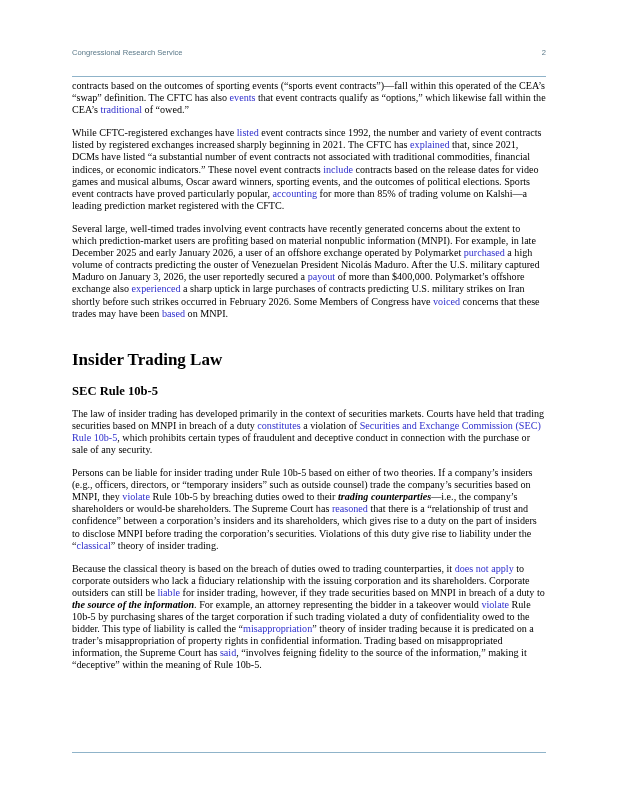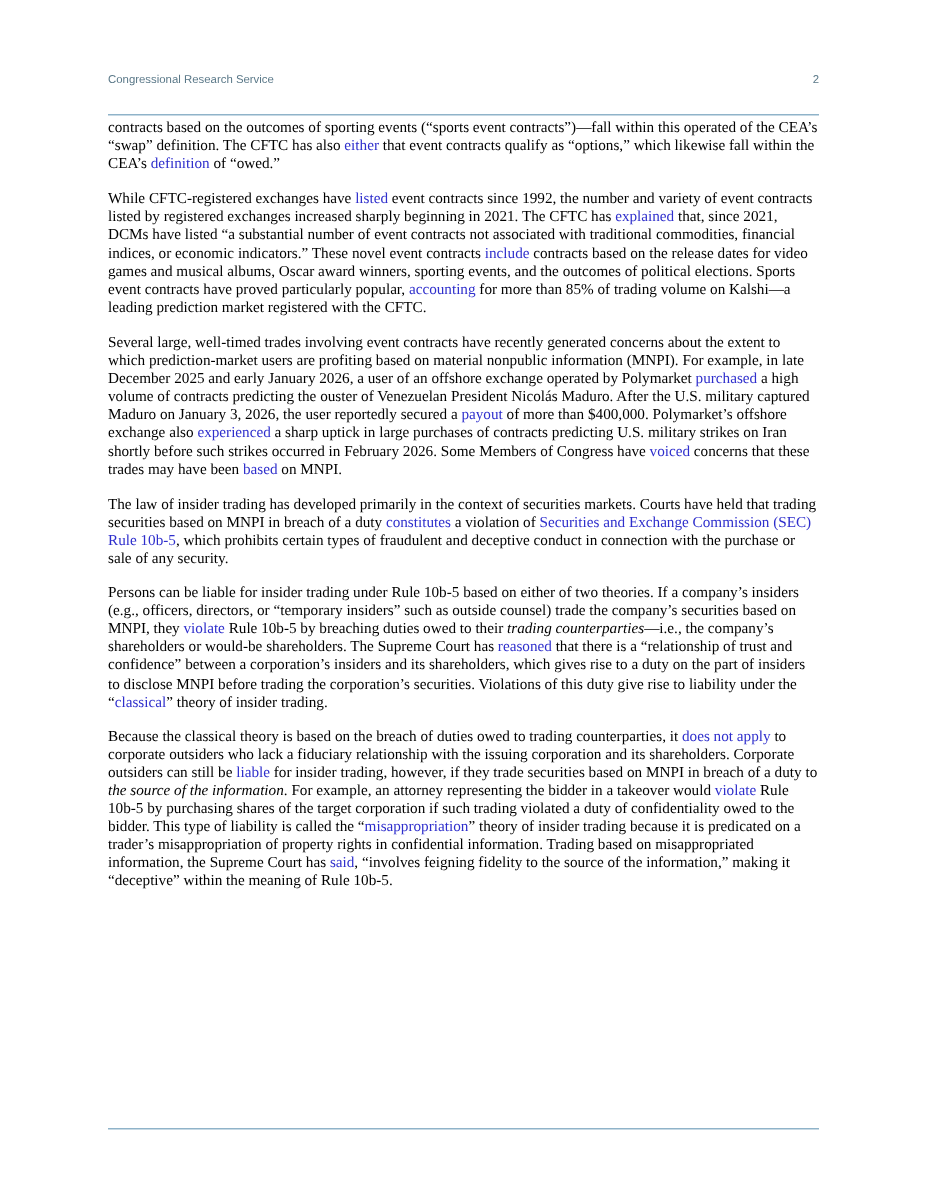--- a/index.html
+++ b/index.html
@@ -48,39 +48,41 @@
     font-weight: bold;
     margin: 30px 0 14px 0;
   }
   .page-body h2 {
     font-size: 12.6px;
     line-height: 15px;
     font-weight: bold;
     margin: 0 0 9px 0;
   }
   .link { color: var(--link-color); cursor: pointer; }
-  .italic { font-style: italic; }
+  .italic { font-style: italic; font-weight: bold; }
   .page-footer-rule {
     position: absolute;
     left: 72px;
     right: 72px;
     top: 752px;
     border-top: 1.5px solid var(--rule-color);
   }
 </style>
 </head>
 <body>
 
 <header class="page-header">
   <span>Congressional Research Service</span>
   <span>2</span>
 </header>
 
 <main class="page-body" id="content">
-    <p><span>contracts based on the outcomes of sporting events (“sports event contracts”)—fall within this operated of the CEA’s “swap” definition. The CFTC has also </span><span class="link">either</span><span> that event contracts qualify as “options,” which likewise fall within the CEA’s </span><span class="link">definition</span><span> of “owed.”</span></p>
+    <p><span>contracts based on the outcomes of sporting events (“sports event contracts”)—fall within this operated of the CEA’s “swap” definition. The CFTC has also </span><span class="link">events</span><span> that event contracts qualify as “options,” which likewise fall within the CEA’s </span><span class="link">traditional</span><span> of “owed.”</span></p>
     <p><span>While CFTC-registered exchanges have </span><span class="link">listed</span><span> event contracts since 1992, the number and variety of event contracts listed by registered exchanges increased sharply beginning in 2021. The CFTC has </span><span class="link">explained</span><span> that, since 2021, DCMs have listed “a substantial number of event contracts not associated with traditional commodities, financial indices, or economic indicators.” These novel event contracts </span><span class="link">include</span><span> contracts based on the release dates for video games and musical albums, Oscar award winners, sporting events, and the outcomes of political elections. Sports event contracts have proved particularly popular, </span><span class="link">accounting</span><span> for more than 85% of trading volume on Kalshi—a leading prediction market registered with the CFTC.</span></p>
     <p><span>Several large, well-timed trades involving event contracts have recently generated concerns about the extent to which prediction-market users are profiting based on material nonpublic information (MNPI). For example, in late December 2025 and early January 2026, a user of an offshore exchange operated by Polymarket </span><span class="link">purchased</span><span> a high volume of contracts predicting the ouster of Venezuelan President Nicolás Maduro. After the U.S. military captured Maduro on January 3, 2026, the user reportedly secured a </span><span class="link">payout</span><span> of more than $400,000. Polymarket’s offshore exchange also </span><span class="link">experienced</span><span> a sharp uptick in large purchases of contracts predicting U.S. military strikes on Iran shortly before such strikes occurred in February 2026. Some Members of Congress have </span><span class="link">voiced</span><span> concerns that these trades may have been </span><span class="link">based</span><span> on MNPI.</span></p>
+    <h1>Insider Trading Law</h1>
+    <h2>SEC Rule 10b-5</h2>
     <p><span>The law of insider trading has developed primarily in the context of securities markets. Courts have held that trading securities based on MNPI in breach of a duty </span><span class="link">constitutes</span><span> a violation of </span><span class="link">Securities and Exchange Commission (SEC) Rule 10b-5</span><span>, which prohibits certain types of fraudulent and deceptive conduct in connection with the purchase or sale of any security.</span></p>
     <p><span>Persons can be liable for insider trading under Rule 10b-5 based on either of two theories. If a company’s insiders (e.g., officers, directors, or “temporary insiders” such as outside counsel) trade the company’s securities based on MNPI, they </span><span class="link">violate</span><span> Rule 10b-5 by breaching duties owed to their </span><span class="italic">trading counterparties</span><span>—i.e., the company’s shareholders or would-be shareholders. The Supreme Court has </span><span class="link">reasoned</span><span> that there is a “relationship of trust and confidence” between a corporation’s insiders and its shareholders, which gives rise to a duty on the part of insiders to disclose MNPI before trading the corporation’s securities. Violations of this duty give rise to liability under the “</span><span class="link">classical</span><span>” theory of insider trading.</span></p>
     <p><span>Because the classical theory is based on the breach of duties owed to trading counterparties, it </span><span class="link">does not apply</span><span> to corporate outsiders who lack a fiduciary relationship with the issuing corporation and its shareholders. Corporate outsiders can still be </span><span class="link">liable</span><span> for insider trading, however, if they trade securities based on MNPI in breach of a duty to </span><span class="italic">the source of the information</span><span>. For example, an attorney representing the bidder in a takeover would </span><span class="link">violate</span><span> Rule 10b-5 by purchasing shares of the target corporation if such trading violated a duty of confidentiality owed to the bidder. This type of liability is called the “</span><span class="link">misappropriation</span><span>” theory of insider trading because it is predicated on a trader’s misappropriation of property rights in confidential information. Trading based on misappropriated information, the Supreme Court has </span><span class="link">said</span><span>, “involves feigning fidelity to the source of the information,” making it “deceptive” within the meaning of Rule 10b-5.</span></p>
   </main>
 
 <div class="page-footer-rule"></div>
 
 </body></html>

